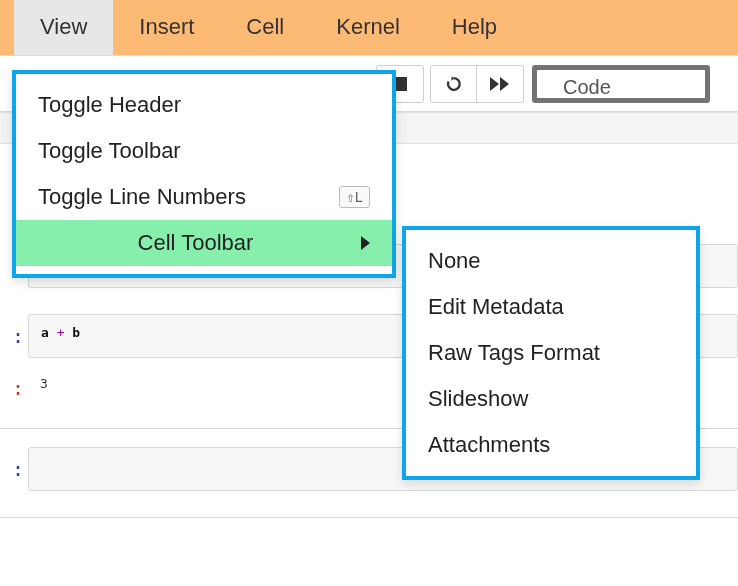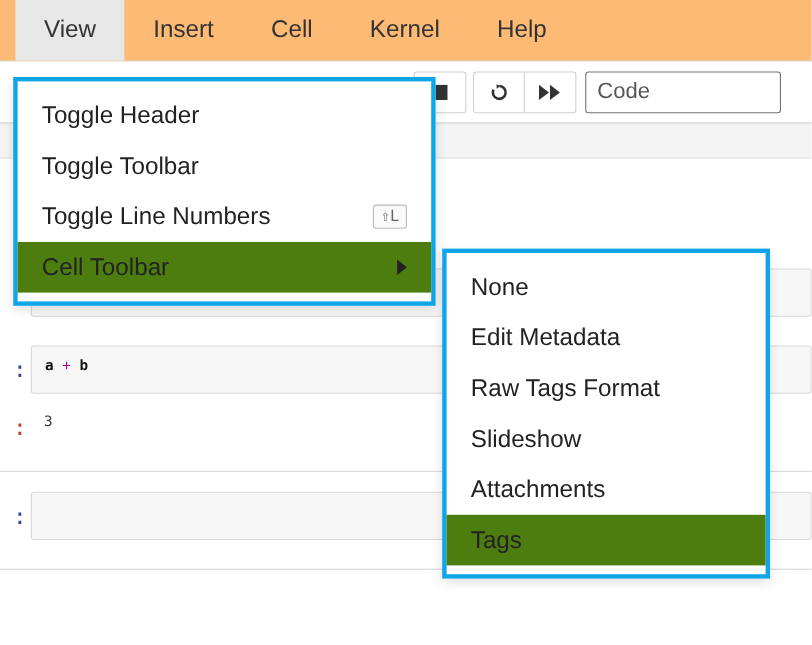--- a/index.html
+++ b/index.html
@@ -55,25 +55,25 @@
   .btn-group .btn {
     width: 46px;
     display: flex;
     align-items: center;
     justify-content: center;
     border-right: 1px solid #cfcfcf;
   }
   .btn-group .btn:last-child { border-right: none; }
 
   .select {
-    border: 1px solid #737373;
+    border: 5px solid #737373;
     border-radius: 3px;
     height: 38px;
     min-width: 178px;
-    padding: 6px 10px;
+    padding: 6px 26px;
     font-size: 20px;
     color: #555;
     margin-left: 2px;
     background: #fff;
   }
 
   
   .notebook {
     background: #fff;
     padding-top: 0;
@@ -147,21 +147,22 @@
   }
   .dropdown .item {
     display: flex;
     align-items: center;
     padding: 10px 22px;
     font-size: 22px;
     color: #222;
     cursor: default;
   }
   .dropdown .item.hover {
-    background: #4d7c0f;
+    background: #86efac;
+    text-align: center;
   }
   .item-label { flex: 1; }
   .kbd {
     border: 1px solid #bbb;
     border-radius: 3px;
     font-size: 14px;
     padding: 2px 6px;
     color: #666;
     font-family: Menlo, monospace;
     background: #fafafa;
@@ -286,16 +287,13 @@
   </div>
   <div class="item">
     <span class="item-label">Raw Tags Format</span>
   </div>
   <div class="item">
     <span class="item-label">Slideshow</span>
   </div>
   <div class="item">
     <span class="item-label">Attachments</span>
   </div>
-  <div class="item hover">
-    <span class="item-label">Tags</span>
-  </div>
 </div>
 
 </body></html>

